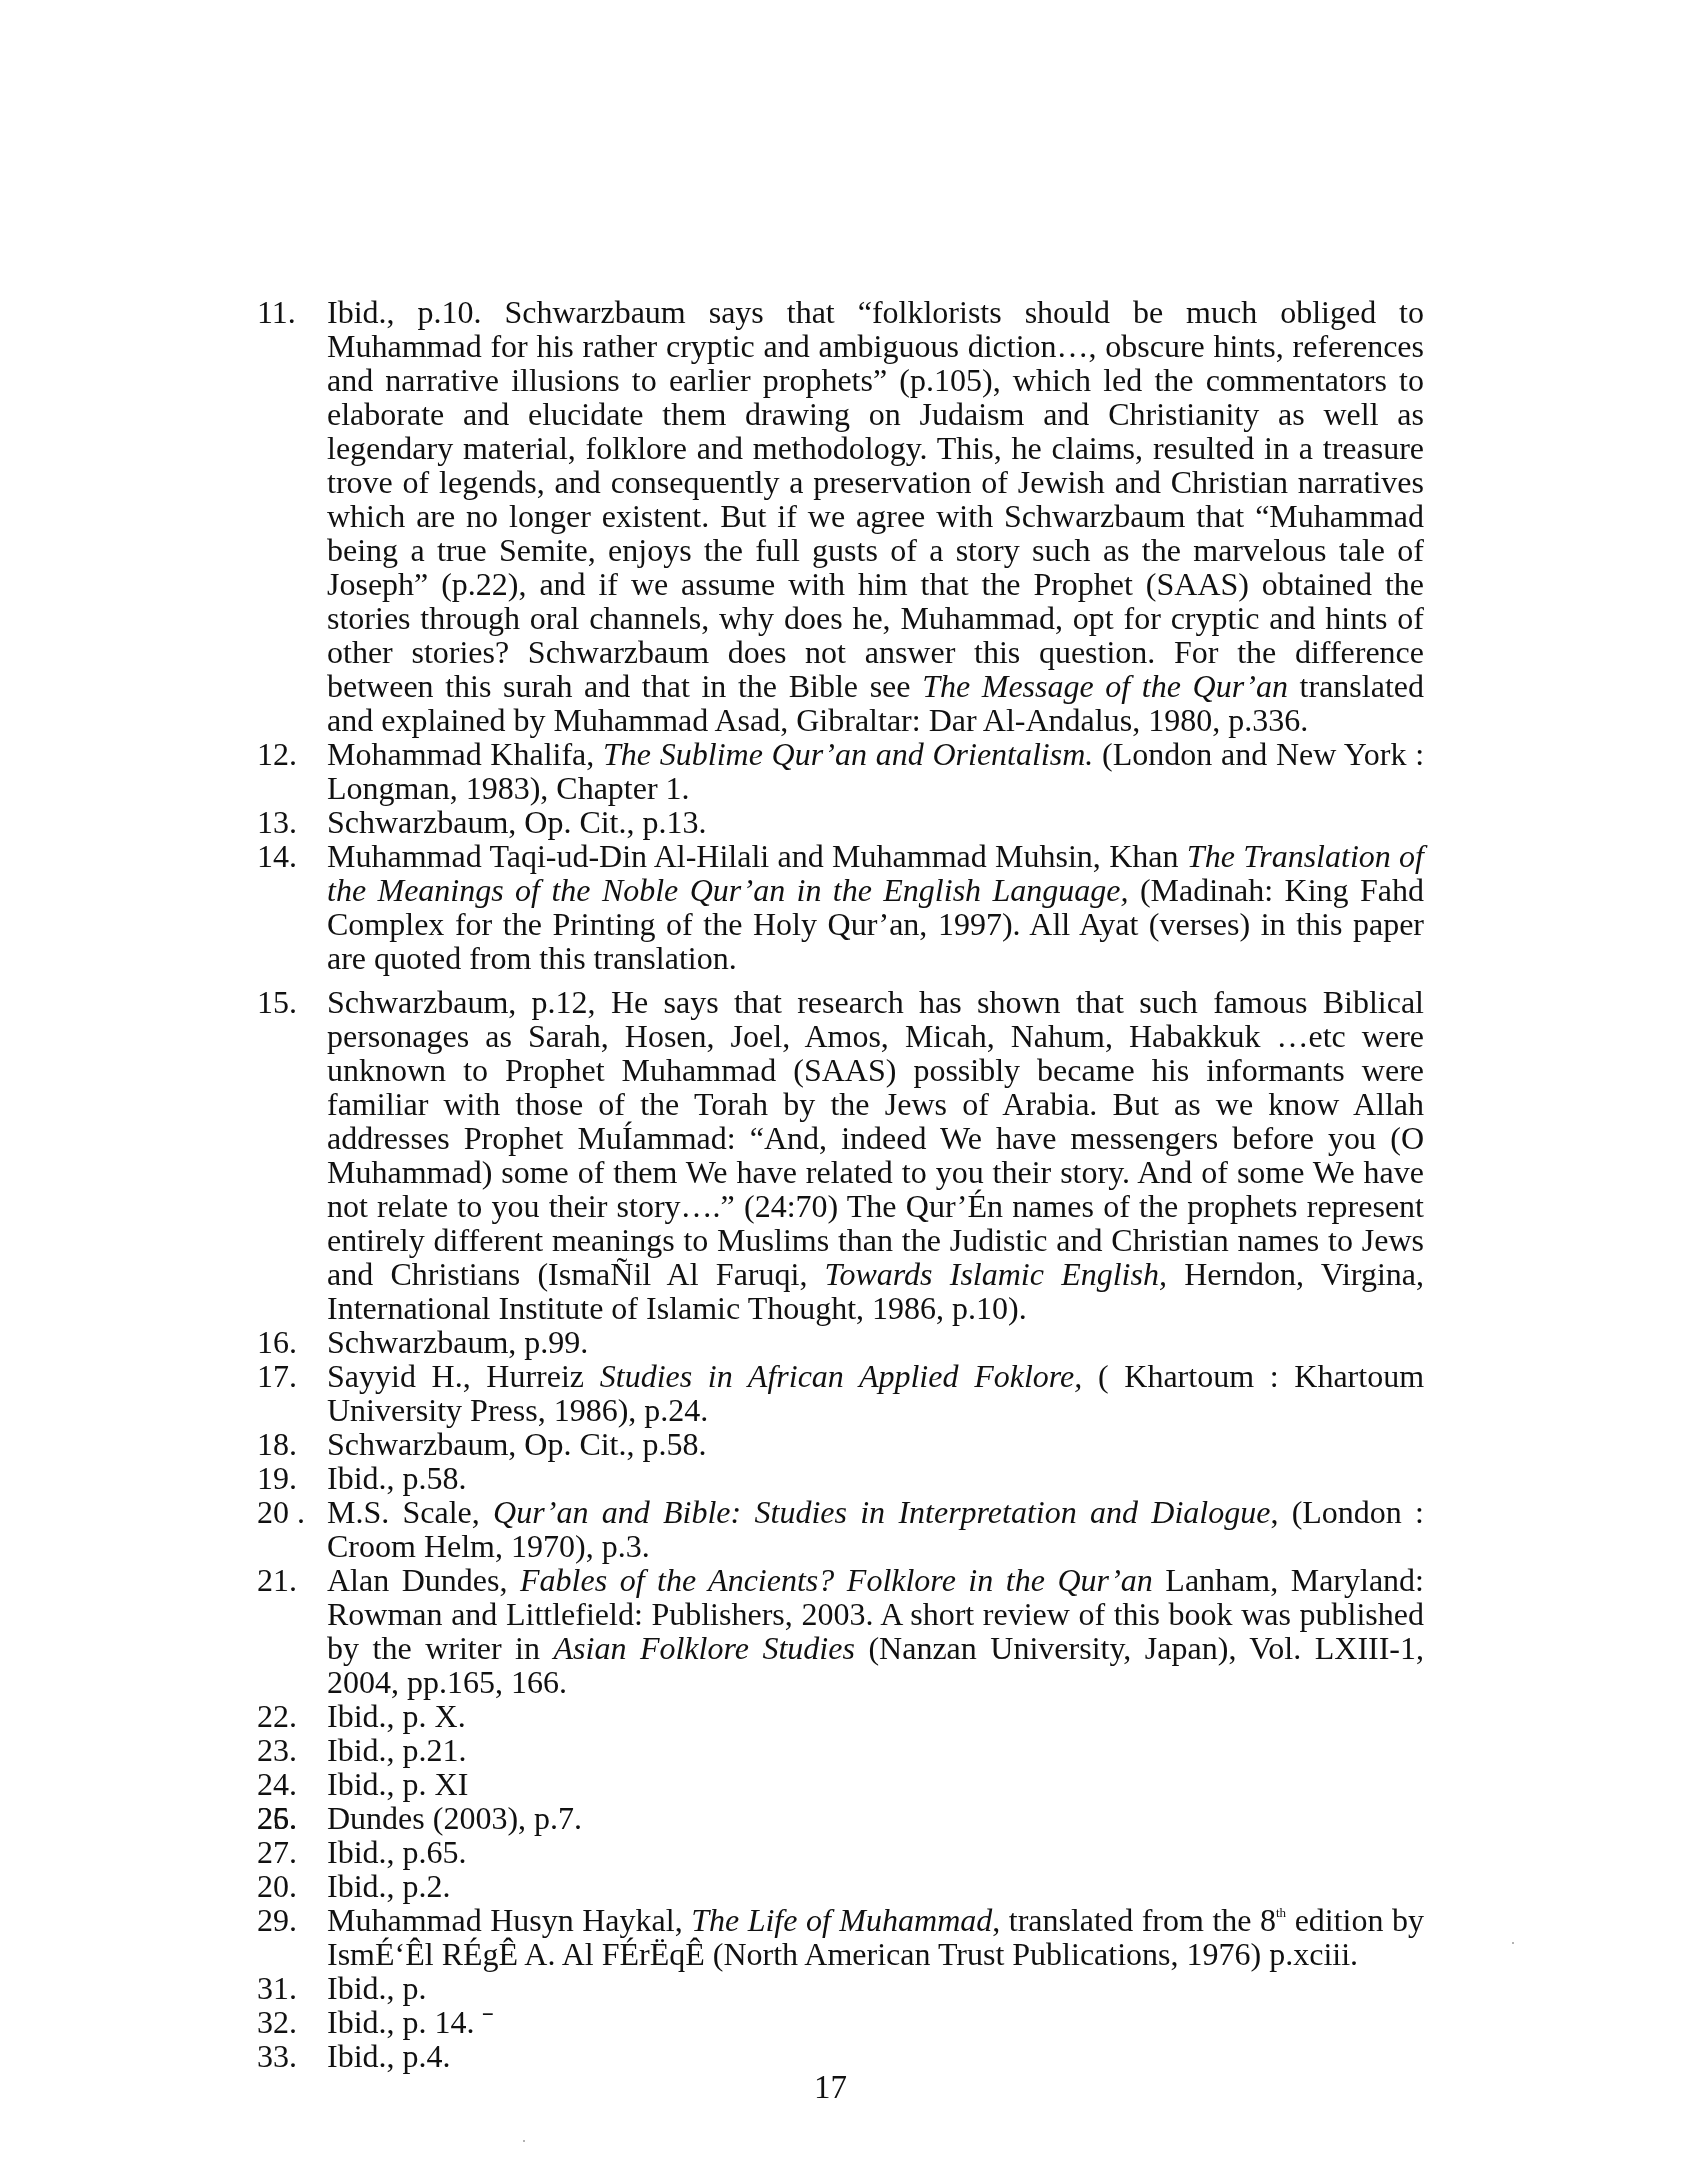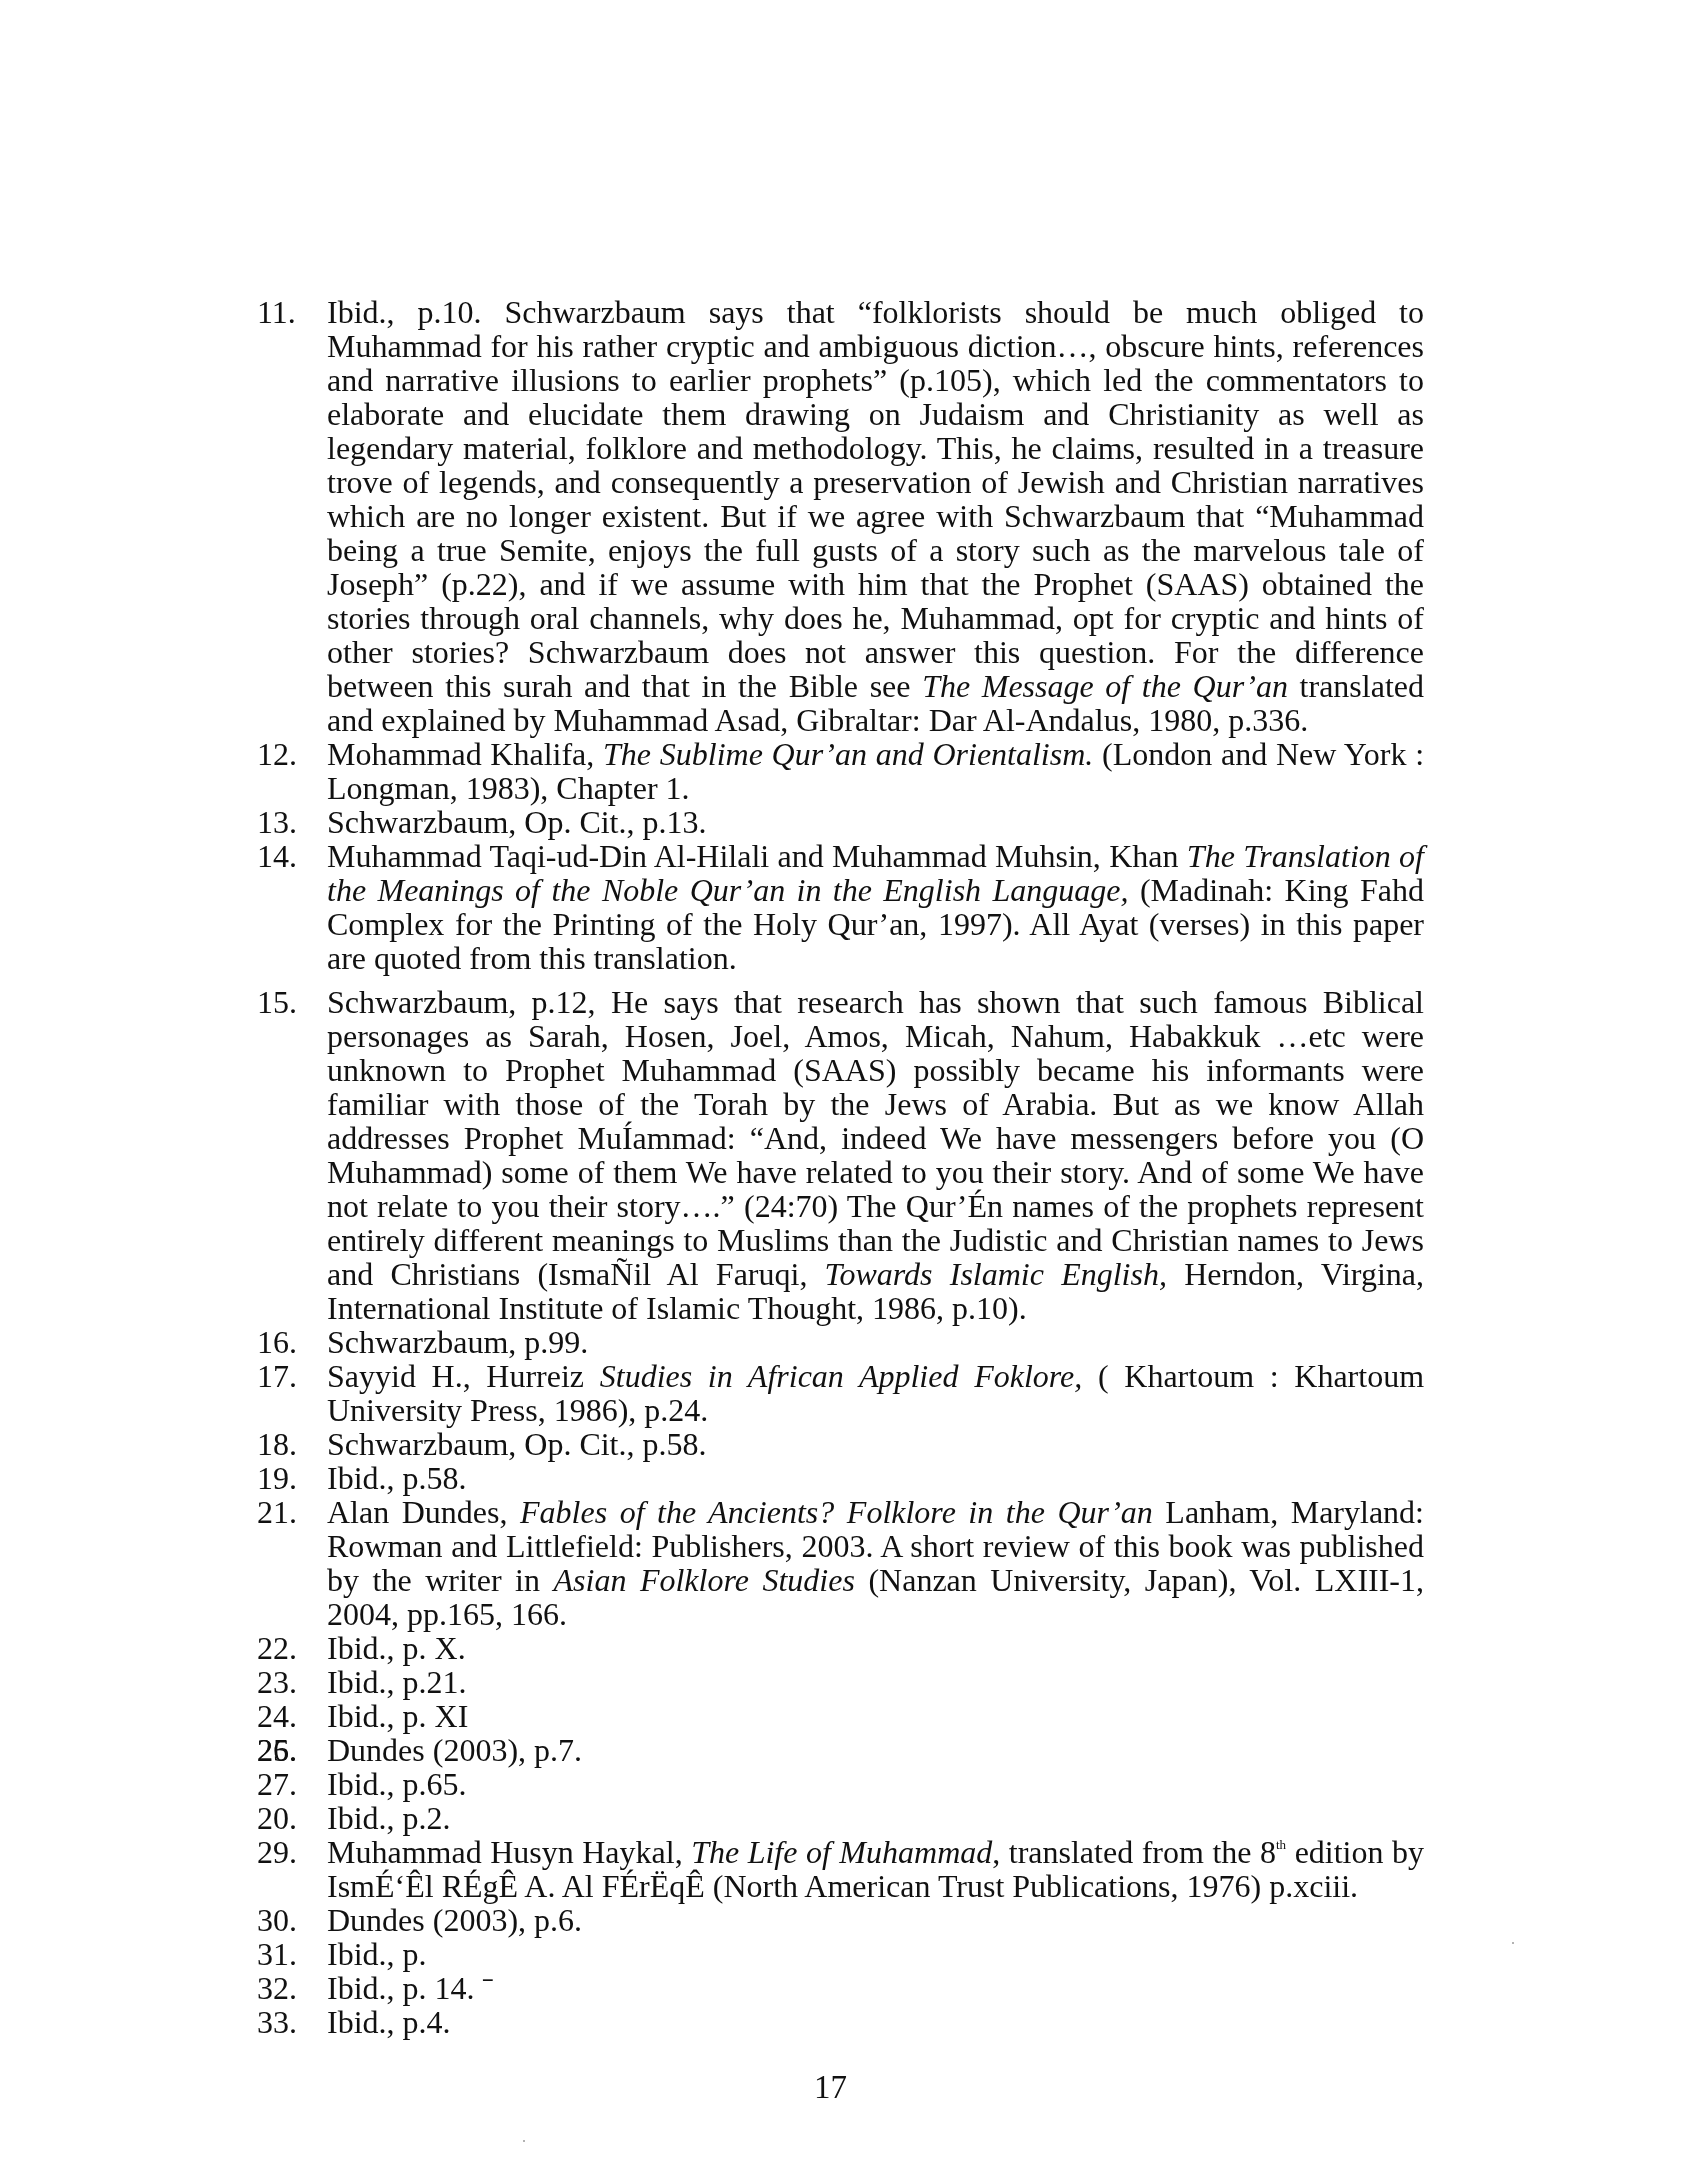--- a/index.html
+++ b/index.html
@@ -25,30 +25,30 @@
   <div class="notes" id="notes">
       <div class="note"><span class="num">11.</span><span class="body"><span>Ibid., p.10. Schwarzbaum says that “folklorists should be much obliged to Muhammad for his rather cryptic and ambiguous diction…, obscure hints, references and narrative illusions to earlier prophets” (p.105), which led the commentators to elaborate and elucidate them drawing on Judaism and Christianity as well as legendary material, folklore and methodology. This, he claims, resulted in a treasure trove of legends, and consequently a preservation of Jewish and Christian narratives which are no longer existent. But if we agree with Schwarzbaum that “Muhammad being a true Semite, enjoys the full gusts of a story such as the marvelous tale of Joseph” (p.22), and if we assume with him that the Prophet (SAAS) obtained the stories through oral channels, why does he, Muhammad, opt for cryptic and hints of other stories? Schwarzbaum does not answer this question. For the difference between this surah and that in the Bible see </span><i>The Message of the Qur’an</i><span> translated and explained by Muhammad Asad, Gibraltar: Dar Al-Andalus, 1980, p.336.</span></span></div>
       <div class="note"><span class="num">12.</span><span class="body"><span>Mohammad Khalifa, </span><i>The Sublime Qur’an and Orientalism.</i><span> (London and New York : Longman, 1983), Chapter 1.</span></span></div>
       <div class="note"><span class="num">13.</span><span class="body"><span>Schwarzbaum, Op. Cit., p.13.</span></span></div>
       <div class="note gap-after"><span class="num">14.</span><span class="body"><span>Muhammad Taqi-ud-Din Al-Hilali and Muhammad Muhsin, Khan </span><i>The Translation of the Meanings of the Noble Qur’an in the English Language,</i><span> (Madinah: King Fahd Complex for the Printing of the Holy Qur’an, 1997). All Ayat (verses) in this paper are quoted from this translation.</span></span></div>
       <div class="note"><span class="num">15.</span><span class="body"><span>Schwarzbaum, p.12, He says that research has shown that such famous Biblical personages as Sarah, Hosen, Joel, Amos, Micah, Nahum, Habakkuk …etc were unknown to Prophet Muhammad (SAAS) possibly became his informants were familiar with those of the Torah by the Jews of Arabia. But as we know Allah addresses Prophet MuÍammad: “And, indeed We have messengers before you (O Muhammad) some of them We have related to you their story. And of some We have not relate to you their story….” (24:70) The Qur’Én names of the prophets represent entirely different meanings to Muslims than the Judistic and Christian names to Jews and Christians (IsmaÑil Al Faruqi, </span><i>Towards Islamic English,</i><span> Herndon, Virgina, International Institute of Islamic Thought, 1986, p.10).</span></span></div>
       <div class="note"><span class="num">16.</span><span class="body"><span>Schwarzbaum, p.99.</span></span></div>
       <div class="note"><span class="num">17.</span><span class="body"><span>Sayyid H., Hurreiz </span><i>Studies in African Applied Foklore,</i><span> ( Khartoum : Khartoum University Press, 1986), p.24.</span></span></div>
       <div class="note"><span class="num">18.</span><span class="body"><span>Schwarzbaum, Op. Cit., p.58.</span></span></div>
       <div class="note"><span class="num">19.</span><span class="body"><span>Ibid., p.58.</span></span></div>
+      <div class="note"><span class="num">20 .</span><span class="body"><span>M.S. Scale, </span><i>Qur’an and Bible: Studies in Interpretation and Dialogue</i><span>, (London : Croom Helm, 1970), p.3.</span></span></div>
       <div class="note"><span class="num">21.</span><span class="body"><span>Alan Dundes, </span><i>Fables of the Ancients? Folklore in the Qur’an</i><span> Lanham, Maryland: Rowman and Littlefield: Publishers, 2003. A short review of this book was published by the writer in </span><i>Asian Folklore Studies</i><span> (Nanzan University, Japan), Vol. LXIII-1, 2004, pp.165, 166.</span></span></div>
       <div class="note"><span class="num">22.</span><span class="body"><span> Ibid., p. X.</span></span></div>
       <div class="note"><span class="num">23.</span><span class="body"><span>Ibid., p.21.</span></span></div>
       <div class="note"><span class="num">24.</span><span class="body"><span>Ibid., p. XI</span></span></div>
       <div class="note"><span class="num">25.</span></div>
       <div class="note"><span class="num">26.</span><span class="body"><span>Dundes (2003), p.7.</span></span></div>
       <div class="note"><span class="num">27.</span><span class="body"><span>Ibid., p.65.</span></span></div>
       <div class="note"><span class="num">20.</span><span class="body"><span>Ibid., p.2.</span></span></div>
       <div class="note"><span class="num">29.</span><span class="body"><span>Muhammad Husyn Haykal, </span><i>The Life of Muhammad</i><span>, translated from the 8</span><sup>th</sup><span> edition by IsmÉ‘Êl RÉgÊ A. Al FÉrËqÊ (North American Trust Publications, 1976) p.xciii.</span></span></div>
-      <div class="note"><span class="num">30.</span><span class="body"><span>Dundes (2003), p.6.</span></span></div>
       <div class="note"><span class="num">31.</span><span class="body"><span>Ibid., p.</span></span></div>
       <div class="note"><span class="num">32.</span><span class="body"><span>Ibid., p. 14. ˉ</span></span></div>
       <div class="note"><span class="num">33.</span><span class="body"><span>Ibid., p.4.</span></span></div>
     </div>
   <div class="page-number">17</div>
   <span class="speck" style="left:1512px;top:1942px;"></span>
   <span class="speck" style="left:523px;top:2140px;"></span>
   <span class="speck" style="left:1277px;top:1280px;width:1.3px;height:1.3px;"></span>
 </div>
 

